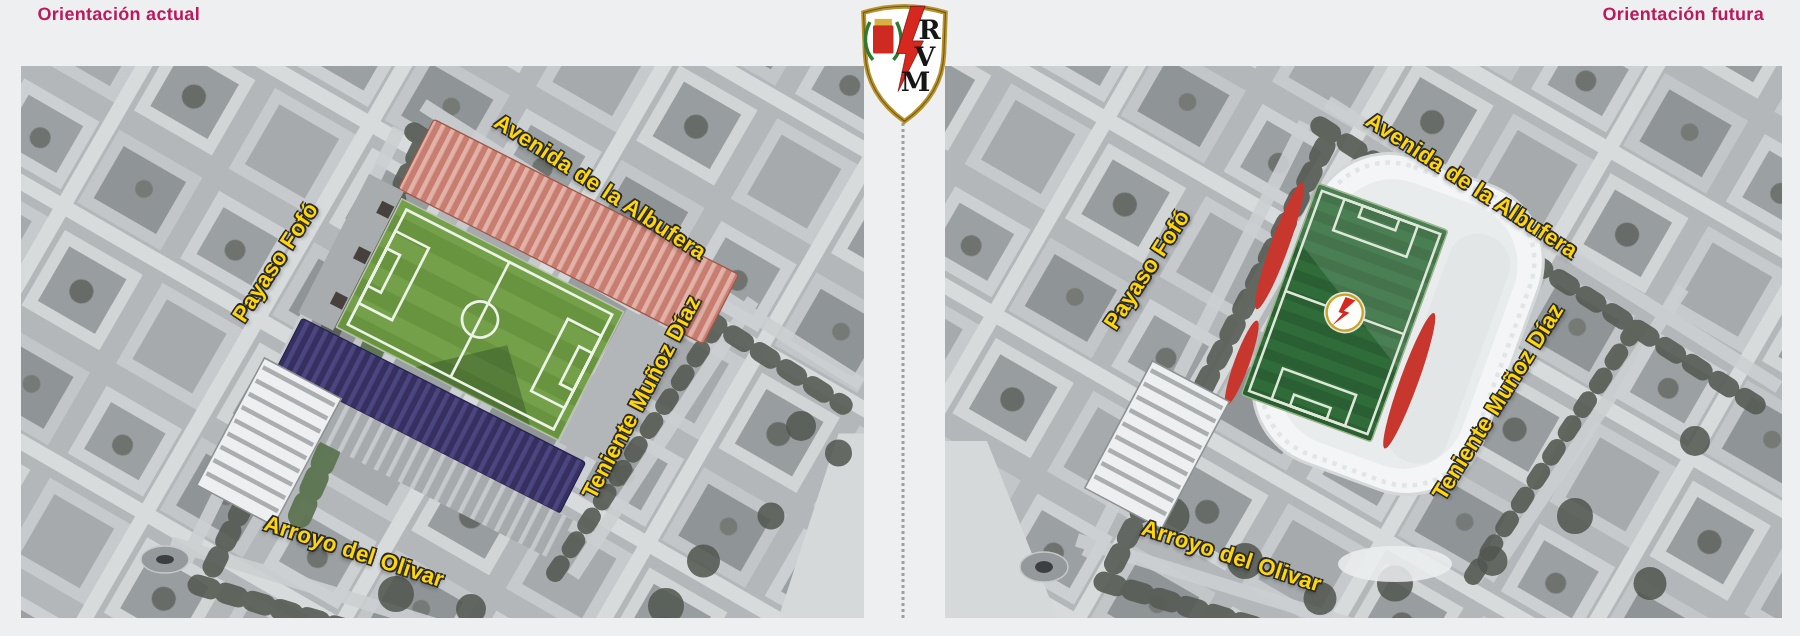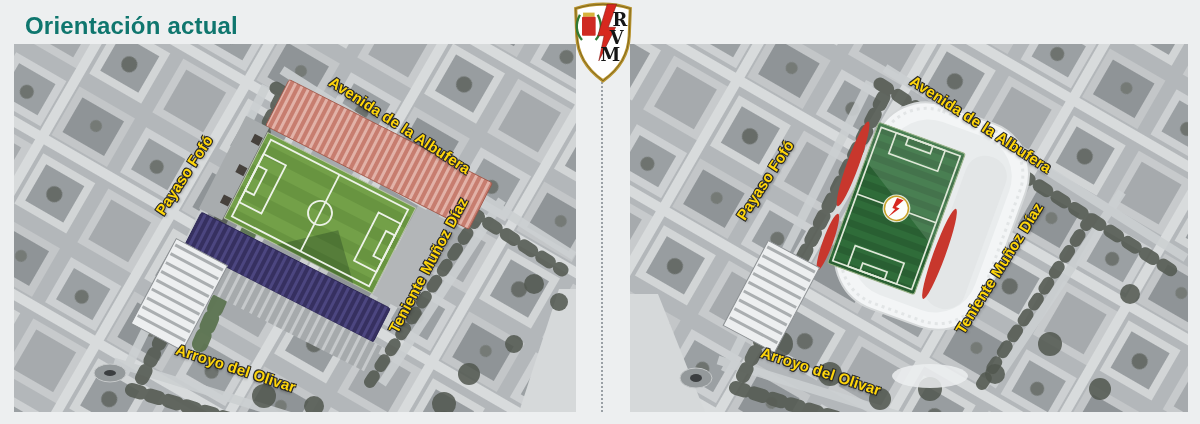--- a/index.html
+++ b/index.html
@@ -4,22 +4,22 @@
 <style>
   html,body{margin:0;padding:0;}
   body{
     width:1200px;height:424px;
     background:#edeff0;
     font-family:"Liberation Sans", sans-serif;
     position:relative;overflow:hidden;
   }
   .stage{position:absolute;inset:0;}
   .title{
-    position:absolute;top:12px;
-    font-size:24px;font-weight:bold;color:#0f766e;letter-spacing:.2px;
+    position:absolute;top:2px;
+    font-size:12px;font-weight:bold;color:#be185d;letter-spacing:.2px;
     white-space:nowrap;
   }
   .title-left{left:25px;}
   .title-right{right:24px;}
   .panel{
     position:absolute;top:44px;height:368px;overflow:hidden;
     background:#b3b7ba;
   }
   .panel-left{left:14px;width:562px;}
   .panel-right{left:630px;width:558px;}
@@ -56,20 +56,21 @@
     font-family:"DejaVu Serif","Liberation Serif",serif;
     font-weight:bold;fill:#161616;
   }
 </style>
 </head>
 <body>
 
 <div class="stage">
 
   <div class="title title-left">Orientación actual</div>
+  <div class="title title-right">Orientación futura</div>
 
   <div class="divider"></div>
 
   <section class="panel panel-left">
     <svg class="sat" viewBox="0 0 562 368" preserveAspectRatio="none">
       <defs>
         <pattern id="cityL" width="150" height="150" patternUnits="userSpaceOnUse" patternTransform="rotate(30)">
           <rect width="150" height="150" fill="#b3b7ba"></rect>
           <rect x="6" y="6" width="58" height="52" fill="#cdd0d2"></rect>
           <rect x="14" y="14" width="42" height="36" fill="#9ba0a3"></rect>

